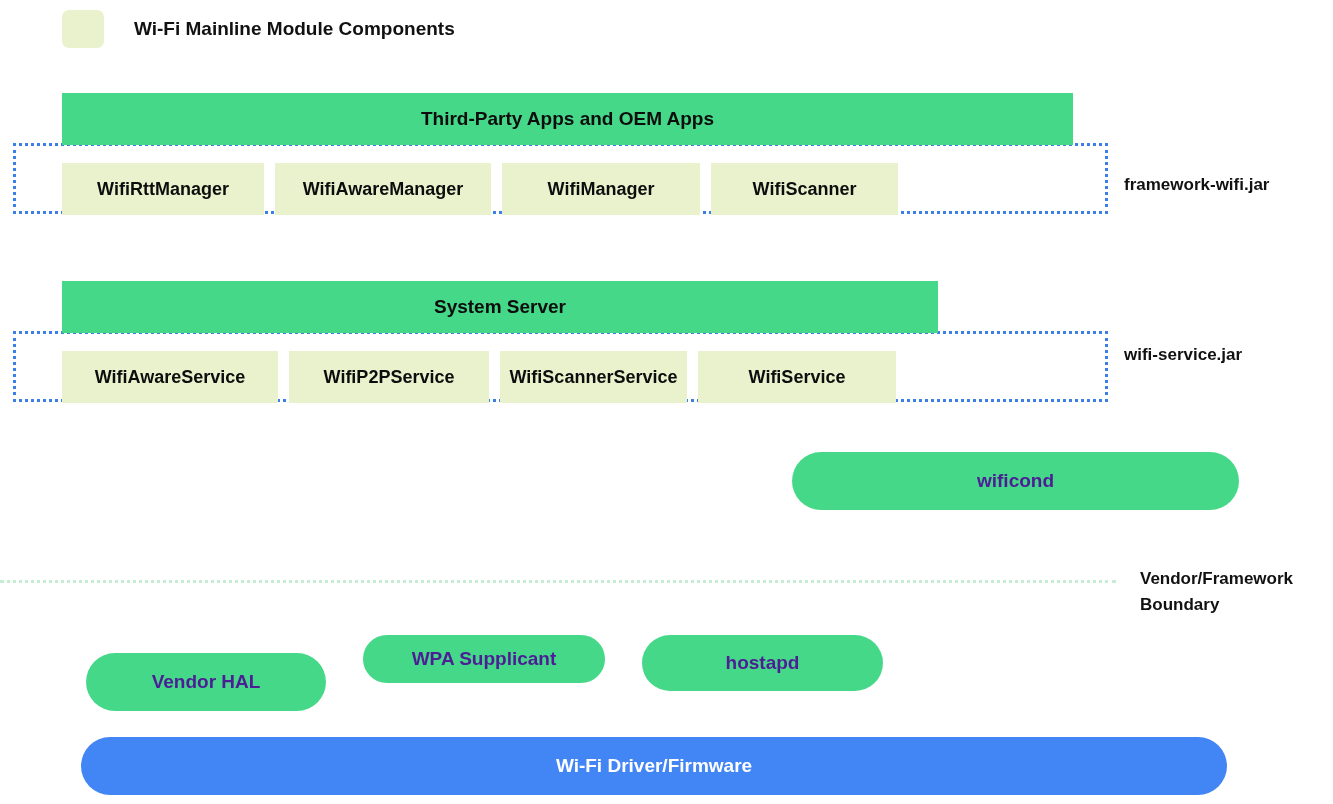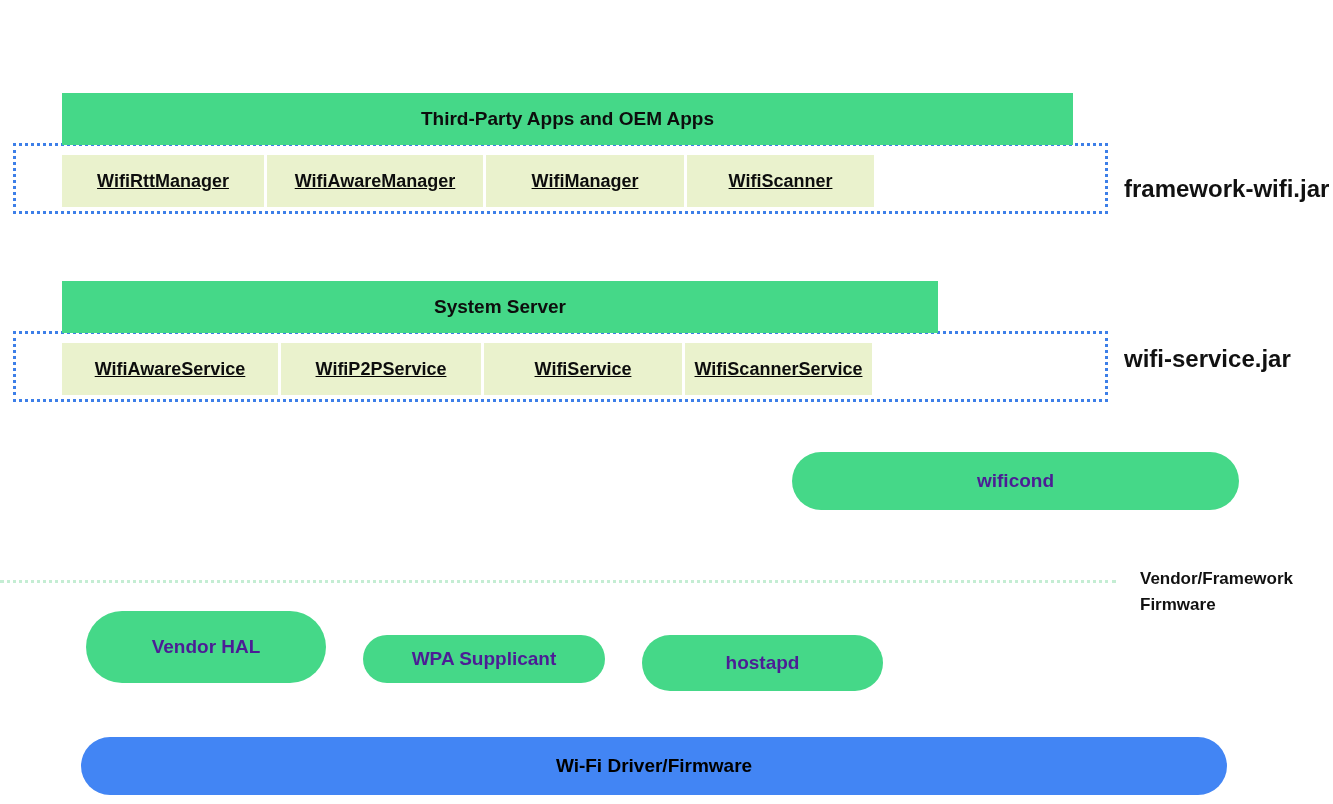--- a/index.html
+++ b/index.html
@@ -44,21 +44,21 @@
 
   
   .dotted-group {
     position: absolute;
     border: 3px dotted #3d7fe8;
     box-sizing: border-box;
     background: transparent;
   }
   .group-label {
     position: absolute;
-    font-size: 24px;
+    font-size: 17px;
     font-weight: bold;
     color: #111111;
     white-space: nowrap;
   }
 
   
   .stack {
     position: absolute;
     border-radius: 9px;
   }
@@ -67,23 +67,22 @@
     background: #45d888;
     display: flex;
     align-items: center;
     justify-content: center;
     font-size: 19px;
     font-weight: bold;
     color: #0d0d0d;
   }
   .cells-row {
     display: flex;
-    margin-top: 10px;
-    gap: 3px;
-    text-decoration: underline;
+    margin-top: 18px;
+    gap: 11px;
   }
   .cell {
     height: 52px;
     background: #eaf2cd;
     display: flex;
     align-items: center;
     justify-content: center;
     font-size: 18px;
     font-weight: bold;
     color: #0d0d0d;
@@ -101,21 +100,21 @@
     font-weight: bold;
     white-space: nowrap;
   }
   .pill-green {
     background: #45d888;
     color: #4c1d95;
     font-size: 19px;
   }
   .pill-blue {
     background: #4285f4;
-    color: #000000;
+    color: #ffffff;
     font-size: 19px;
   }
 
   
   .boundary-line {
     position: absolute;
     left: 0;
     top: 580px;
     width: 1116px;
     height: 0;
@@ -130,20 +129,24 @@
     line-height: 26px;
     color: #111111;
     width: 190px;
   }
 </style>
 </head>
 <body>
 
 <div class="canvas">
 
+  <div class="legend">
+    <div class="legend-swatch"></div>
+    <div class="legend-label">Wi-Fi Mainline Module Components</div>
+  </div>
 
   <div class="dotted-group" style="left:13px; top:143px; width:1095px; height:71px;"></div>
 
   <div class="stack" style="left:62px; top:93px; width:1011px;">
     <div class="stack-header">Third-Party Apps and OEM Apps</div>
     <div class="cells-row">
       <div class="cell" style="width:202px;">WifiRttManager</div>
       <div class="cell" style="width:216px;">WifiAwareManager</div>
       <div class="cell" style="width:198px;">WifiManager</div>
       <div class="cell" style="width:187px;">WifiScanner</div>
@@ -152,34 +155,34 @@
 
   <div class="group-label" style="left:1124px; top:175px;">framework-wifi.jar</div>
 
   <div class="dotted-group" style="left:13px; top:331px; width:1095px; height:71px;"></div>
 
   <div class="stack" style="left:62px; top:281px; width:876px;">
     <div class="stack-header">System Server</div>
     <div class="cells-row">
       <div class="cell" style="width:216px;">WifiAwareService</div>
       <div class="cell" style="width:200px;">WifiP2PService</div>
+      <div class="cell" style="width:187px;">WifiScannerService</div>
       <div class="cell" style="width:198px;">WifiService</div>
-      <div class="cell" style="width:187px;">WifiScannerService</div>
     </div>
   </div>
 
   <div class="group-label" style="left:1124px; top:345px;">wifi-service.jar</div>
 
   <div class="pill pill-green" style="left:792px; top:452px; width:447px; height:58px;">wificond</div>
 
   <div class="boundary-line"></div>
   <div class="boundary-label">
     <span>Vendor/Framework</span><br>
-    <span>Firmware</span>
+    <span>Boundary</span>
   </div>
 
-  <div class="pill pill-green" style="left:86px; top:611px; width:240px; height:72px;">Vendor HAL</div>
+  <div class="pill pill-green" style="left:86px; top:653px; width:240px; height:58px;">Vendor HAL</div>
   <div class="pill pill-green" style="left:363px; top:635px; width:242px; height:48px;">WPA Supplicant</div>
   <div class="pill pill-green" style="left:642px; top:635px; width:241px; height:56px;">hostapd</div>
 
   <div class="pill pill-blue" style="left:81px; top:737px; width:1146px; height:58px;">Wi-Fi Driver/Firmware</div>
 
 </div>
 
 </body></html>

